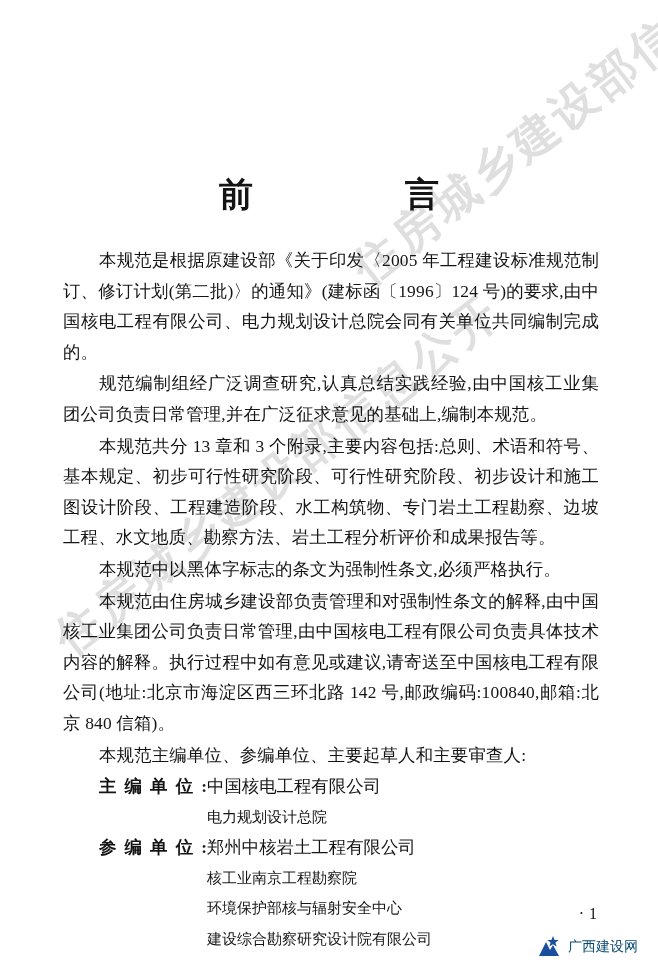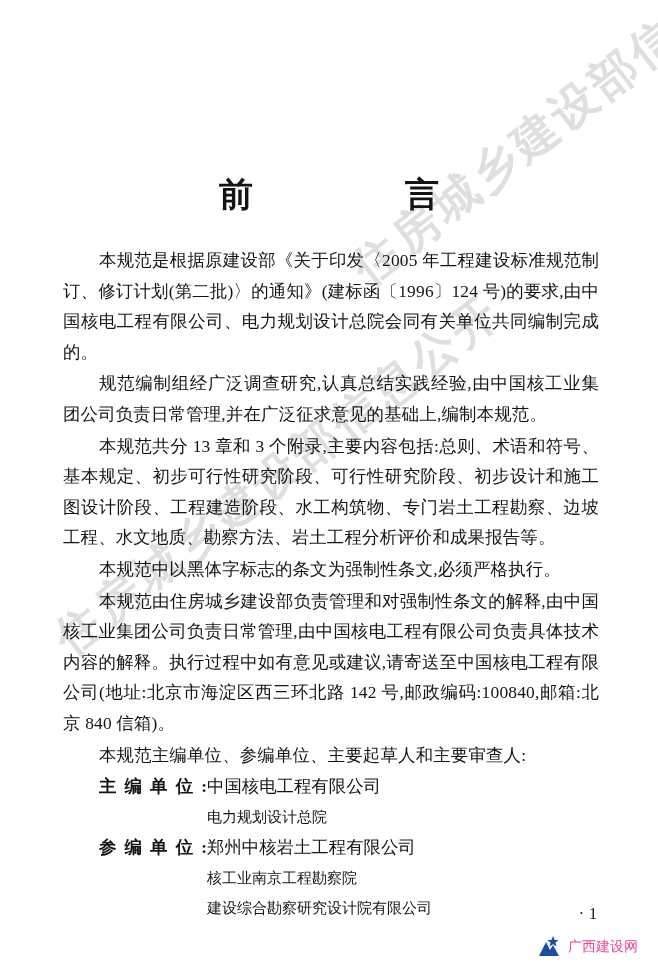--- a/index.html
+++ b/index.html
@@ -119,21 +119,21 @@
   }
   .footer-logo .mark {
     width: 26px;
     height: 26px;
     position: relative;
   }
   .footer-logo .mark svg { display: block; }
   .footer-logo .brand {
     font-family: "Liberation Sans", "DejaVu Sans", sans-serif;
     font-size: 14px;
-    color: #ec4899;
+    color: #0c4a6e;
     letter-spacing: 0px;
   }
 </style>
 </head>
 <body>
 
 <div class="page">
 
   <div class="watermark wm-1">住房城乡建设部信息公开</div>
   <div class="watermark wm-2">住房城乡建设部信息公开</div>
@@ -165,20 +165,21 @@
       <div class="entry-label">
         <span>参</span>
         <span>编</span>
         <span>单</span>
         <span>位</span>
         <span>:</span>
       </div>
       <div class="entry-value">郑州中核岩土工程有限公司</div>
     </div>
     <div class="entry-cont">核工业南京工程勘察院</div>
+    <div class="entry-cont">环境保护部核与辐射安全中心</div>
     <div class="entry-cont">建设综合勘察研究设计院有限公司</div>
 
   </div>
 
   <div class="page-number">
     <span class="dot">·</span><span>1</span>
   </div>
 
   <div class="footer-logo">
     <span class="mark">

